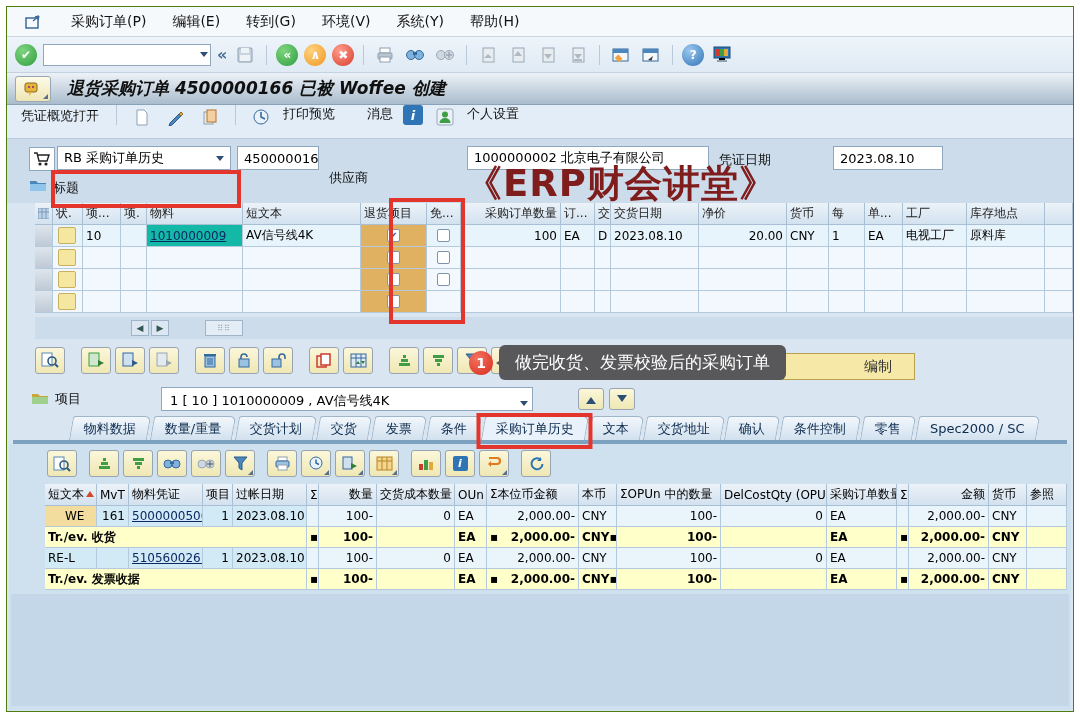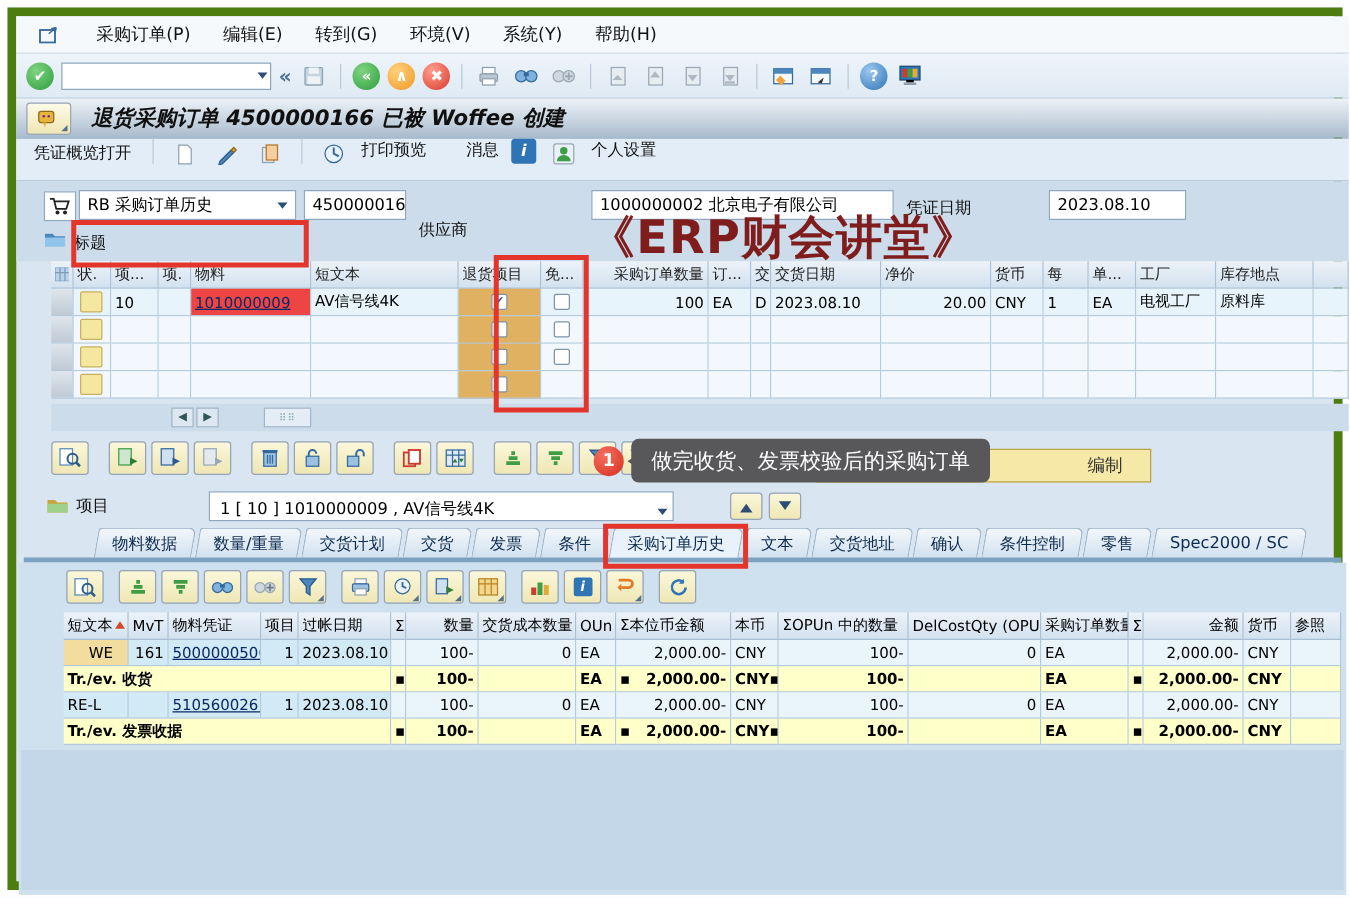--- a/index.html
+++ b/index.html
@@ -1,18 +1,18 @@
 <!DOCTYPE html>
 <html><head>
 <meta charset="utf-8">
 <style>
   html,body{margin:0;padding:0;background:#fff;}
   *{box-sizing:border-box;font-family:"DejaVu Sans","Liberation Sans",sans-serif;}
   #screen{position:relative;width:1080px;height:718px;background:#ffffff;overflow:hidden;}
-  #window{position:absolute;left:6px;top:6px;width:1068px;height:706px;background:#d9e5f1;border:7px solid #4d7c0f;}
+  #window{position:absolute;left:6px;top:6px;width:1068px;height:706px;background:#d9e5f1;border:1px solid #4d7c0f;}
   .band{position:absolute;left:0;width:1066px;}
   
   #menubar{top:0;height:30px;background:#f6f9fc;border-bottom:1px solid #c9d7e5;display:flex;align-items:center;gap:26px;padding:0 10px 0 14px;}
   .menu-item{font-size:14px;color:#111;cursor:default;}
   
   #toolbar{top:30px;height:36px;background:linear-gradient(#eef4fa,#dfeaf4);border-bottom:1px solid #c2d2e2;display:flex;align-items:center;gap:6px;padding:0 8px;}
   .tsep{width:1px;height:20px;background:#b9c9d9;margin:0 3px;}
   .circle-btn{width:22px;height:22px;border-radius:50%;display:flex;align-items:center;justify-content:center;color:#fff;font-size:12px;font-weight:bold;}
   .cb-green{background:radial-gradient(circle at 35% 30%,#7fd47f,#2f9e3f);}
   .cb-orange{background:radial-gradient(circle at 35% 30%,#ffd27f,#ef9722);}
@@ -38,21 +38,21 @@
   #doctype{display:flex;justify-content:space-between;align-items:center;}
   .redbox{position:absolute;border:4px solid #e3352b;pointer-events:none;}
   
   #item-grid{position:absolute;left:28px;top:196px;width:1038px;}
   .grid{display:grid;grid-template-columns:18px 30px 38px 26px 96px 118px 66px 34px 100px 34px 16px 88px 88px 42px 36px 38px 64px 78px 1fr;}
   .gc{border-right:1px solid #b4cadc;border-bottom:1px solid #b4cadc;font-size:12px;display:flex;align-items:center;padding:0 3px;height:22px;white-space:nowrap;overflow:hidden;}
   .ghdr{background:linear-gradient(#ecf2f8,#d3e2f0);border-color:#a9c0d4;color:#222;}
   .gsel{background:linear-gradient(#dfe5ec,#bfcad6);}
   .gstat{background:#f5e6a0;border:1px solid #c8b05e;margin:2px;height:17px;border-radius:2px;}
   .gdat{background:#e8f4fb;}
-  .gkey{background:#ef4444;}
+  .gkey{background:#14b8a6;}
   .gempty{background:#f2f8fd;}
   .gtan{background:#dfb160;justify-content:center;}
   .num{justify-content:flex-end;}
   .ctr{justify-content:center;}
   .cb{width:13px;height:13px;background:#fff;border:1px solid #7e94aa;border-radius:2px;display:flex;align-items:center;justify-content:center;font-size:10px;color:#2a5db0;line-height:1;}
   a.slink{color:#0a2a66;text-decoration:underline;}
   #scrollrow{position:absolute;left:28px;top:310px;width:1038px;height:22px;background:#ccdceb;display:flex;align-items:center;}
   .sbtn{width:18px;height:16px;background:#dde7f1;border:1px solid #9fb4c8;display:flex;align-items:center;justify-content:center;font-size:9px;color:#355;margin-right:2px;}
   #grip{width:38px;height:16px;background:#e4edf5;border:1px solid #9fb4c8;margin-left:34px;display:flex;align-items:center;justify-content:center;color:#8aa;font-size:8px;letter-spacing:1px;}
   

